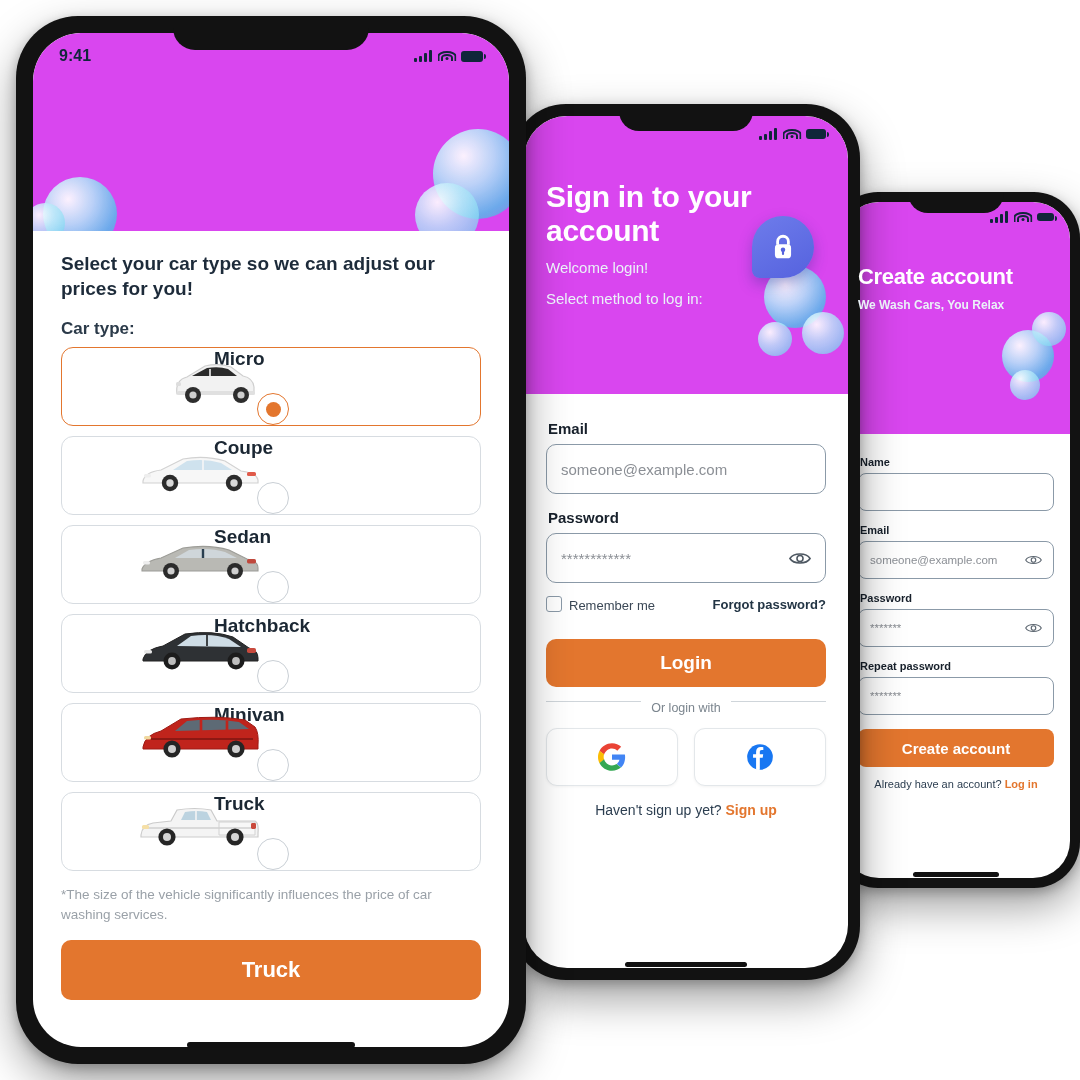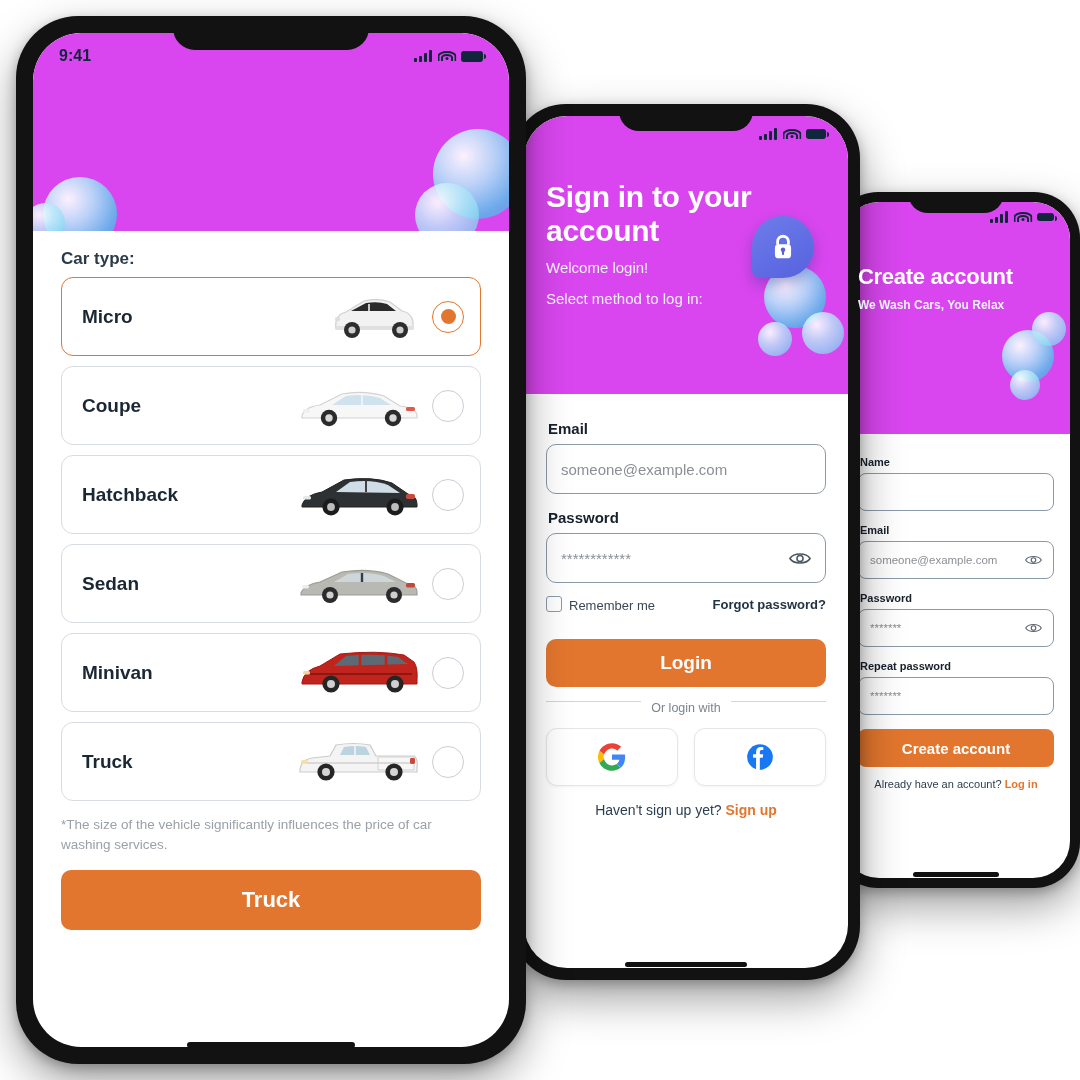--- a/index.html
+++ b/index.html
@@ -116,21 +116,21 @@
   
   #p1 .hdr{height:198px;border-top-left-radius:48px;border-top-right-radius:48px;}
   #p1 .statusbar{padding:14px 26px 0 26px;font-size:16px;}
   #p1 .hdr h1{font-size:34px;margin:34px 0 0 28px;}
   #p1 .sheet{padding:0 0 0 0;}
   #p1 .lead{font-size:19px;color:#1d2b3a;font-weight:600;line-height:1.32;margin:20px 28px 0 28px;}
   #p1 .cartype-lbl{font-size:17px;color:#2b3a49;font-weight:600;margin:18px 0 8px 28px;}
   .car-list{margin:0 28px;display:flex;flex-direction:column;gap:10px;}
   .car-row{
     height:77px;border:1px solid #d7dce1;border-radius:12px;background:#fff;
-    display:flex;align-items:center;padding:0 16px 0 20px;position:relative;
+    display:flex;align-items:center;padding:0 16px 0 20px;position:relative;flex-direction:column;
   }
   .car-row.sel{border:1.6px solid #E3762E;}
   .car-name{font-size:19px;color:#1b2733;font-weight:600;flex:none;width:118px;}
   .car-art{flex:1;height:60px;position:relative;}
   .car-art svg{position:absolute;right:8px;top:50%;transform:translateY(-50%);}
   .radio{width:30px;height:30px;border-radius:50%;border:1.6px solid #c9cfd5;flex:none;
     display:flex;align-items:center;justify-content:center;background:#fff;}
   .radio.on{border-color:#E3762E;}
   .radio.on::after{content:"";width:15px;height:15px;border-radius:50%;background:#E3762E;}
   #p1 .note{font-size:13.5px;color:#9aa1a8;line-height:1.45;margin:14px 28px 0 28px;}
@@ -366,20 +366,21 @@
               <span class="wifi">
                   <span class="a"></span>
                   <span class="b"></span>
                   <span class="c"></span>
                 </span>
               <span class="batt"></span>
             </span>
           </div>
         </div>
         <div class="sheet">
+          <div class="lead">Select your car type so we can adjust our prices for you!</div>
           <div class="cartype-lbl">Car type:</div>
           <div class="car-list">
 
             <div class="car-row sel">
               <span class="car-name">Micro</span>
               <span class="car-art">
                 <svg width="108" height="52" viewBox="0 0 108 52">
                   <path d="M20 38 Q18 24 30 21 L48 10 Q62 7 74 11 L86 20 Q96 22 97 31 L97 38 Z" fill="#f2f2f2" stroke="#cfcfcf" stroke-width="1.2"></path>
                   <path d="M35 20 L50 12 Q62 10 71 13 L80 20 Z" fill="#2b2b2b"></path>
                   <path d="M53 13 L53 20" stroke="#f2f2f2" stroke-width="1.6"></path>
@@ -406,50 +407,50 @@
                   <circle cx="33" cy="36" r="8.2" fill="#2b2b2b"></circle>
                     <circle cx="33" cy="36" r="3.7" fill="#d9d9d9"></circle>
                   <circle cx="97" cy="36" r="8.2" fill="#2b2b2b"></circle>
                     <circle cx="97" cy="36" r="3.7" fill="#d9d9d9"></circle>
                 </svg>
               </span>
               <span class="radio"></span>
             </div>
 
             <div class="car-row">
+              <span class="car-name">Sedan</span>
+              <span class="car-art">
+                <svg width="128" height="46" viewBox="0 0 128 46">
+                  <path d="M5 32 Q8 24 24 21 L46 11 Q72 7 92 13 L110 22 Q121 24 121 31 L121 34 L5 34 Z" fill="#b9b9b4" stroke="#9c9c97" stroke-width="1.1"></path>
+                  <path d="M38 21 L52 13 Q72 10 88 15 L100 21 Z" fill="#cfd6da"></path>
+                  <path d="M66 12 L66 21" stroke="#2a3f50" stroke-width="2.4"></path>
+                  <rect x="110" y="22" width="9" height="4.4" rx="1.6" fill="#c0483c"></rect>
+                  <rect x="6" y="24" width="7" height="3.4" rx="1.5" fill="#eee"></rect>
+                  <circle cx="34" cy="34" r="8" fill="#2b2b2b"></circle>
+                    <circle cx="34" cy="34" r="3.6" fill="#cfcfcf"></circle>
+                  <circle cx="98" cy="34" r="8" fill="#2b2b2b"></circle>
+                    <circle cx="98" cy="34" r="3.6" fill="#cfcfcf"></circle>
+                </svg>
+              </span>
+              <span class="radio"></span>
+            </div>
+
+            <div class="car-row">
               <span class="car-name">Hatchback</span>
               <span class="car-art">
                 <svg width="128" height="50" viewBox="0 0 128 50">
                   <path d="M6 35 Q9 25 26 22 L48 10 Q76 6 96 13 L112 24 Q121 26 121 34 L121 37 L6 37 Z" fill="#2e3134" stroke="#222" stroke-width="1"></path>
                   <path d="M40 22 L54 12 Q76 9 92 15 L104 23 Z" fill="#cfdde6"></path>
                   <path d="M70 11 L70 22" stroke="#2e3134" stroke-width="1.8"></path>
                   <rect x="110" y="24" width="9" height="5" rx="1.8" fill="#c84a3d"></rect>
                   <rect x="7" y="26" width="8" height="3.6" rx="1.6" fill="#e7e7e7"></rect>
                   <circle cx="35" cy="37" r="8.5" fill="#1c1c1c"></circle>
                     <circle cx="35" cy="37" r="3.9" fill="#bdbdbd"></circle>
                   <circle cx="99" cy="37" r="8.5" fill="#1c1c1c"></circle>
                     <circle cx="99" cy="37" r="3.9" fill="#bdbdbd"></circle>
-                </svg>
-              </span>
-              <span class="radio"></span>
-            </div>
-
-            <div class="car-row">
-              <span class="car-name">Sedan</span>
-              <span class="car-art">
-                <svg width="128" height="46" viewBox="0 0 128 46">
-                  <path d="M5 32 Q8 24 24 21 L46 11 Q72 7 92 13 L110 22 Q121 24 121 31 L121 34 L5 34 Z" fill="#b9b9b4" stroke="#9c9c97" stroke-width="1.1"></path>
-                  <path d="M38 21 L52 13 Q72 10 88 15 L100 21 Z" fill="#cfd6da"></path>
-                  <path d="M66 12 L66 21" stroke="#2a3f50" stroke-width="2.4"></path>
-                  <rect x="110" y="22" width="9" height="4.4" rx="1.6" fill="#c0483c"></rect>
-                  <rect x="6" y="24" width="7" height="3.4" rx="1.5" fill="#eee"></rect>
-                  <circle cx="34" cy="34" r="8" fill="#2b2b2b"></circle>
-                    <circle cx="34" cy="34" r="3.6" fill="#cfcfcf"></circle>
-                  <circle cx="98" cy="34" r="8" fill="#2b2b2b"></circle>
-                    <circle cx="98" cy="34" r="3.6" fill="#cfcfcf"></circle>
                 </svg>
               </span>
               <span class="radio"></span>
             </div>
 
             <div class="car-row">
               <span class="car-name">Minivan</span>
               <span class="car-art">
                 <svg width="128" height="54" viewBox="0 0 128 54">
                   <path d="M6 36 Q8 24 24 20 L44 8 Q80 4 108 9 L118 16 Q122 22 121 34 L121 38 L6 38 Z" fill="#c0241c" stroke="#9e1b15" stroke-width="1"></path>

